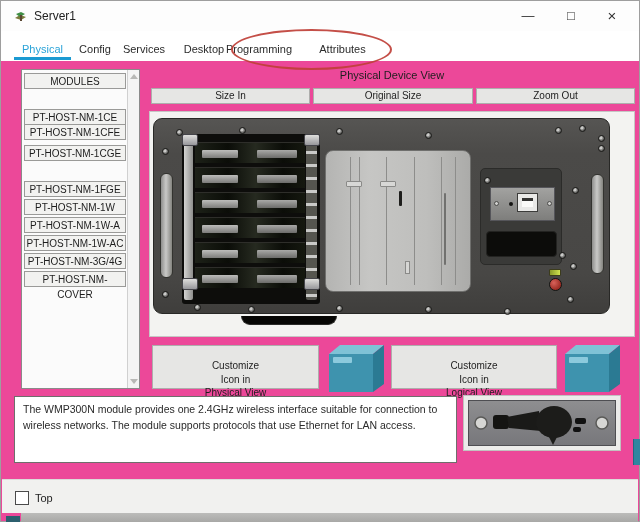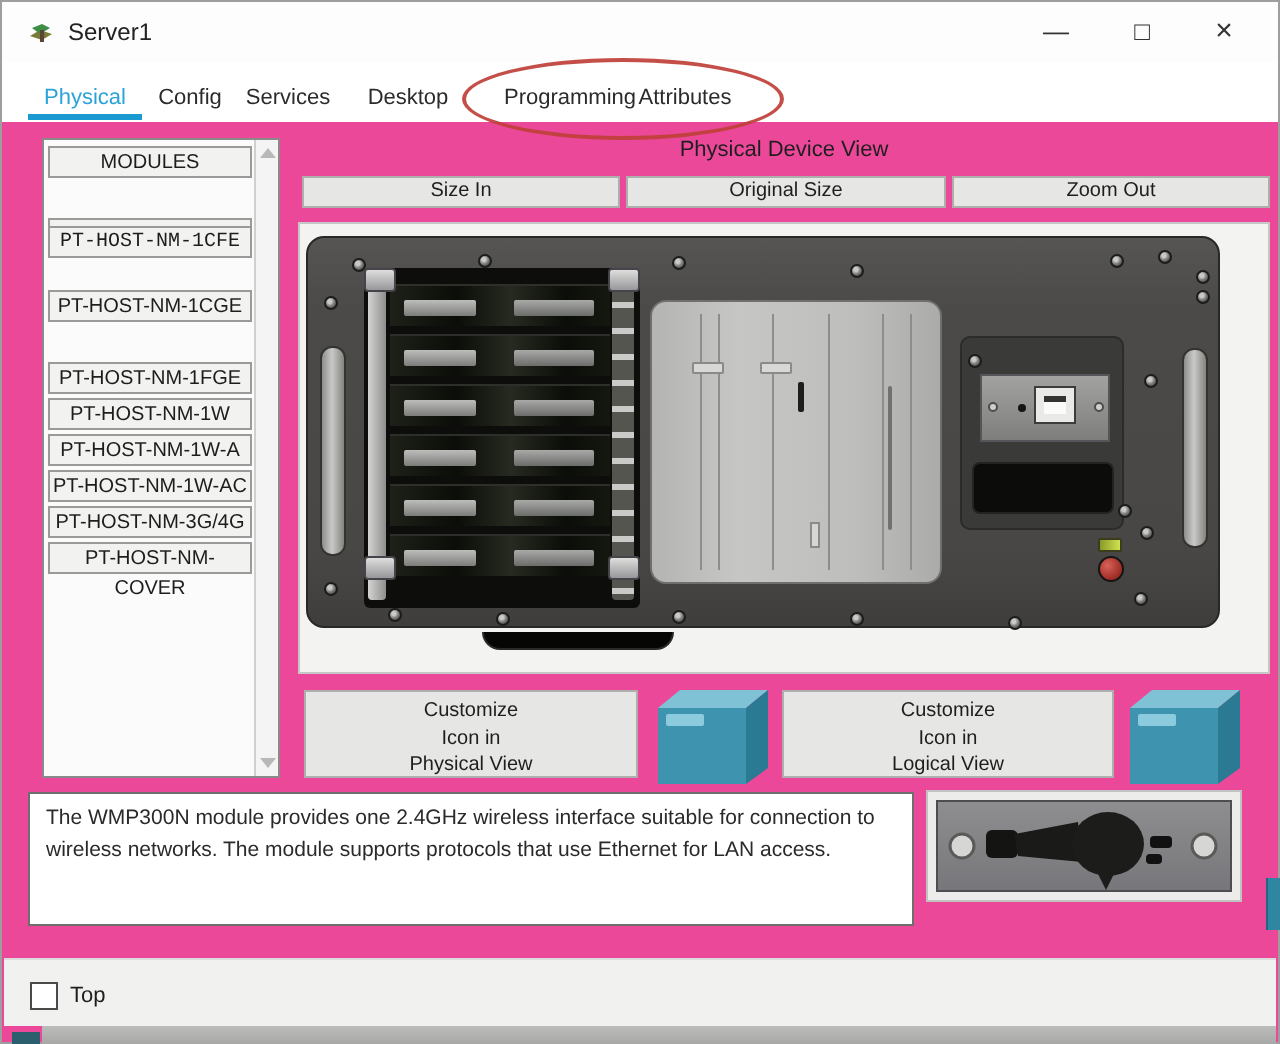--- a/index.html
+++ b/index.html
@@ -48,21 +48,21 @@
   .notch { position: absolute; top: 30px; width: 16px; height: 6px; background: #d8d8d6; border: 1px solid #8a8a88; border-radius: 1px; }
   .recess { position: absolute; left: 326px; top: 49px; width: 82px; height: 97px; background: #3a3a38; border: 1px solid #2b2b29; border-radius: 5px; }
   .plate { position: absolute; left: 9px; top: 18px; width: 65px; height: 34px; background: linear-gradient(180deg, #a2a2a0, #7e7e7c); border: 1px solid #55555a; }
   .rj45 { position: absolute; left: 26px; top: 5px; width: 21px; height: 19px; background: #e9e9e7; border: 1px solid #3c3c3a; }
   .rj45-in { position: absolute; left: 4px; top: 4px; width: 11px; height: 9px; background: #fbfbf9; border-top: 3px solid #333331; }
   .vent { position: absolute; left: 332px; top: 112px; width: 71px; height: 26px; background: #0c0c0a; border-radius: 4px; border: 1px solid #232321; }
   .led { position: absolute; left: 395px; top: 150px; width: 12px; height: 7px; background: linear-gradient(90deg, #8a9a2a, #cfe24e); border: 1px solid #3c3c1c; border-radius: 1px; }
   .power { position: absolute; left: 395px; top: 159px; width: 13px; height: 13px; border-radius: 50%; background: radial-gradient(circle at 35% 35%, #d8625a, #9c2c24 70%); border: 1px solid #141412; cursor: pointer; }
 
   
-  .cust-btn { position: absolute; top: 344px; height: 44px; font-size: 10px; line-height: 1.35; white-space: pre-line; padding-top: 3px; }
+  .cust-btn { position: absolute; top: 344px; height: 44px; font-size: 10px; line-height: 1.35; white-space: pre-line; padding-top: 13px; }
   .pt-icon { position: absolute; top: 342px; width: 62px; height: 50px; }
 
   
   .desc-box { position: absolute; left: 13px; top: 395px; width: 443px; height: 67px; background: #fff; border: 1px solid #6e6e6c; padding: 5px 8px; font-size: 10.5px; color: #2a2a2a; line-height: 1.5; }
   .module-frame { position: absolute; left: 462px; top: 394px; width: 158px; height: 56px; background: #ececea; border: 1px solid #c2c2c0; }
   .module-plate { position: absolute; left: 4px; top: 4px; width: 148px; height: 46px; background: linear-gradient(180deg, #8e8e90, #77777b); border: 1px solid #4e4e52; }
 
   
   .footer { position: absolute; left: 1px; right: 1px; top: 478px; height: 34px; background: #f1f1ef; border-top: 1px solid #dcdcda; }
   .checkbox { position: absolute; left: 13px; top: 11px; width: 14px; height: 14px; background: #fff; border: 1px solid #4a4a4a; cursor: pointer; }
@@ -88,30 +88,30 @@
     <span class="winbtn" style="left:507px;">—</span>
     <span class="winbtn" style="left:550px;">□</span>
     <span class="winbtn" style="left:591px;font-size:15px;">×</span>
   </div>
 
   <div class="tabbar">
     <div class="tab active" style="left:13px;width:57px;">Physical</div>
     <div class="tab" style="left:72px;width:44px;">Config</div>
     <div class="tab" style="left:112px;width:62px;">Services</div>
     <div class="tab" style="left:172px;width:62px;">Desktop</div>
-    <div class="tab" style="left:244px;width:80px;">Programming</div>
+    <div class="tab" style="left:218px;width:80px;">Programming</div>
     <div class="tab" style="left:304px;width:75px;">Attributes</div>
     <div class="tab-underline" style="left:13px;width:57px;"></div>
     <div class="annotation-ellipse"></div>
   </div>
 
   <div class="sidebar">
     <div class="mod-item" style="top:3px;">MODULES</div>
     <div class="mod-item" style="top:39px;">PT-HOST-NM-1CE</div>
-    <div class="mod-item" style="top:43px;font-family:Liberation Mono, monospace;">PT-HOST-NM-1CFE</div>
+    <div class="mod-item" style="top:54px;">PT-HOST-NM-1CFE</div>
     <div class="mod-item" style="top:75px;">PT-HOST-NM-1CGE</div>
     <div class="mod-item" style="top:111px;">PT-HOST-NM-1FGE</div>
     <div class="mod-item" style="top:129px;">PT-HOST-NM-1W</div>
     <div class="mod-item" style="top:147px;">PT-HOST-NM-1W-A</div>
     <div class="mod-item" style="top:165px;">PT-HOST-NM-1W-AC</div>
     <div class="mod-item" style="top:183px;">PT-HOST-NM-3G/4G</div>
     <div class="mod-item" style="top:201px;">PT-HOST-NM-COVER</div>
     <div class="sb-scroll">
       <span class="tri-up"></span>
       <span class="tri-down"></span>

